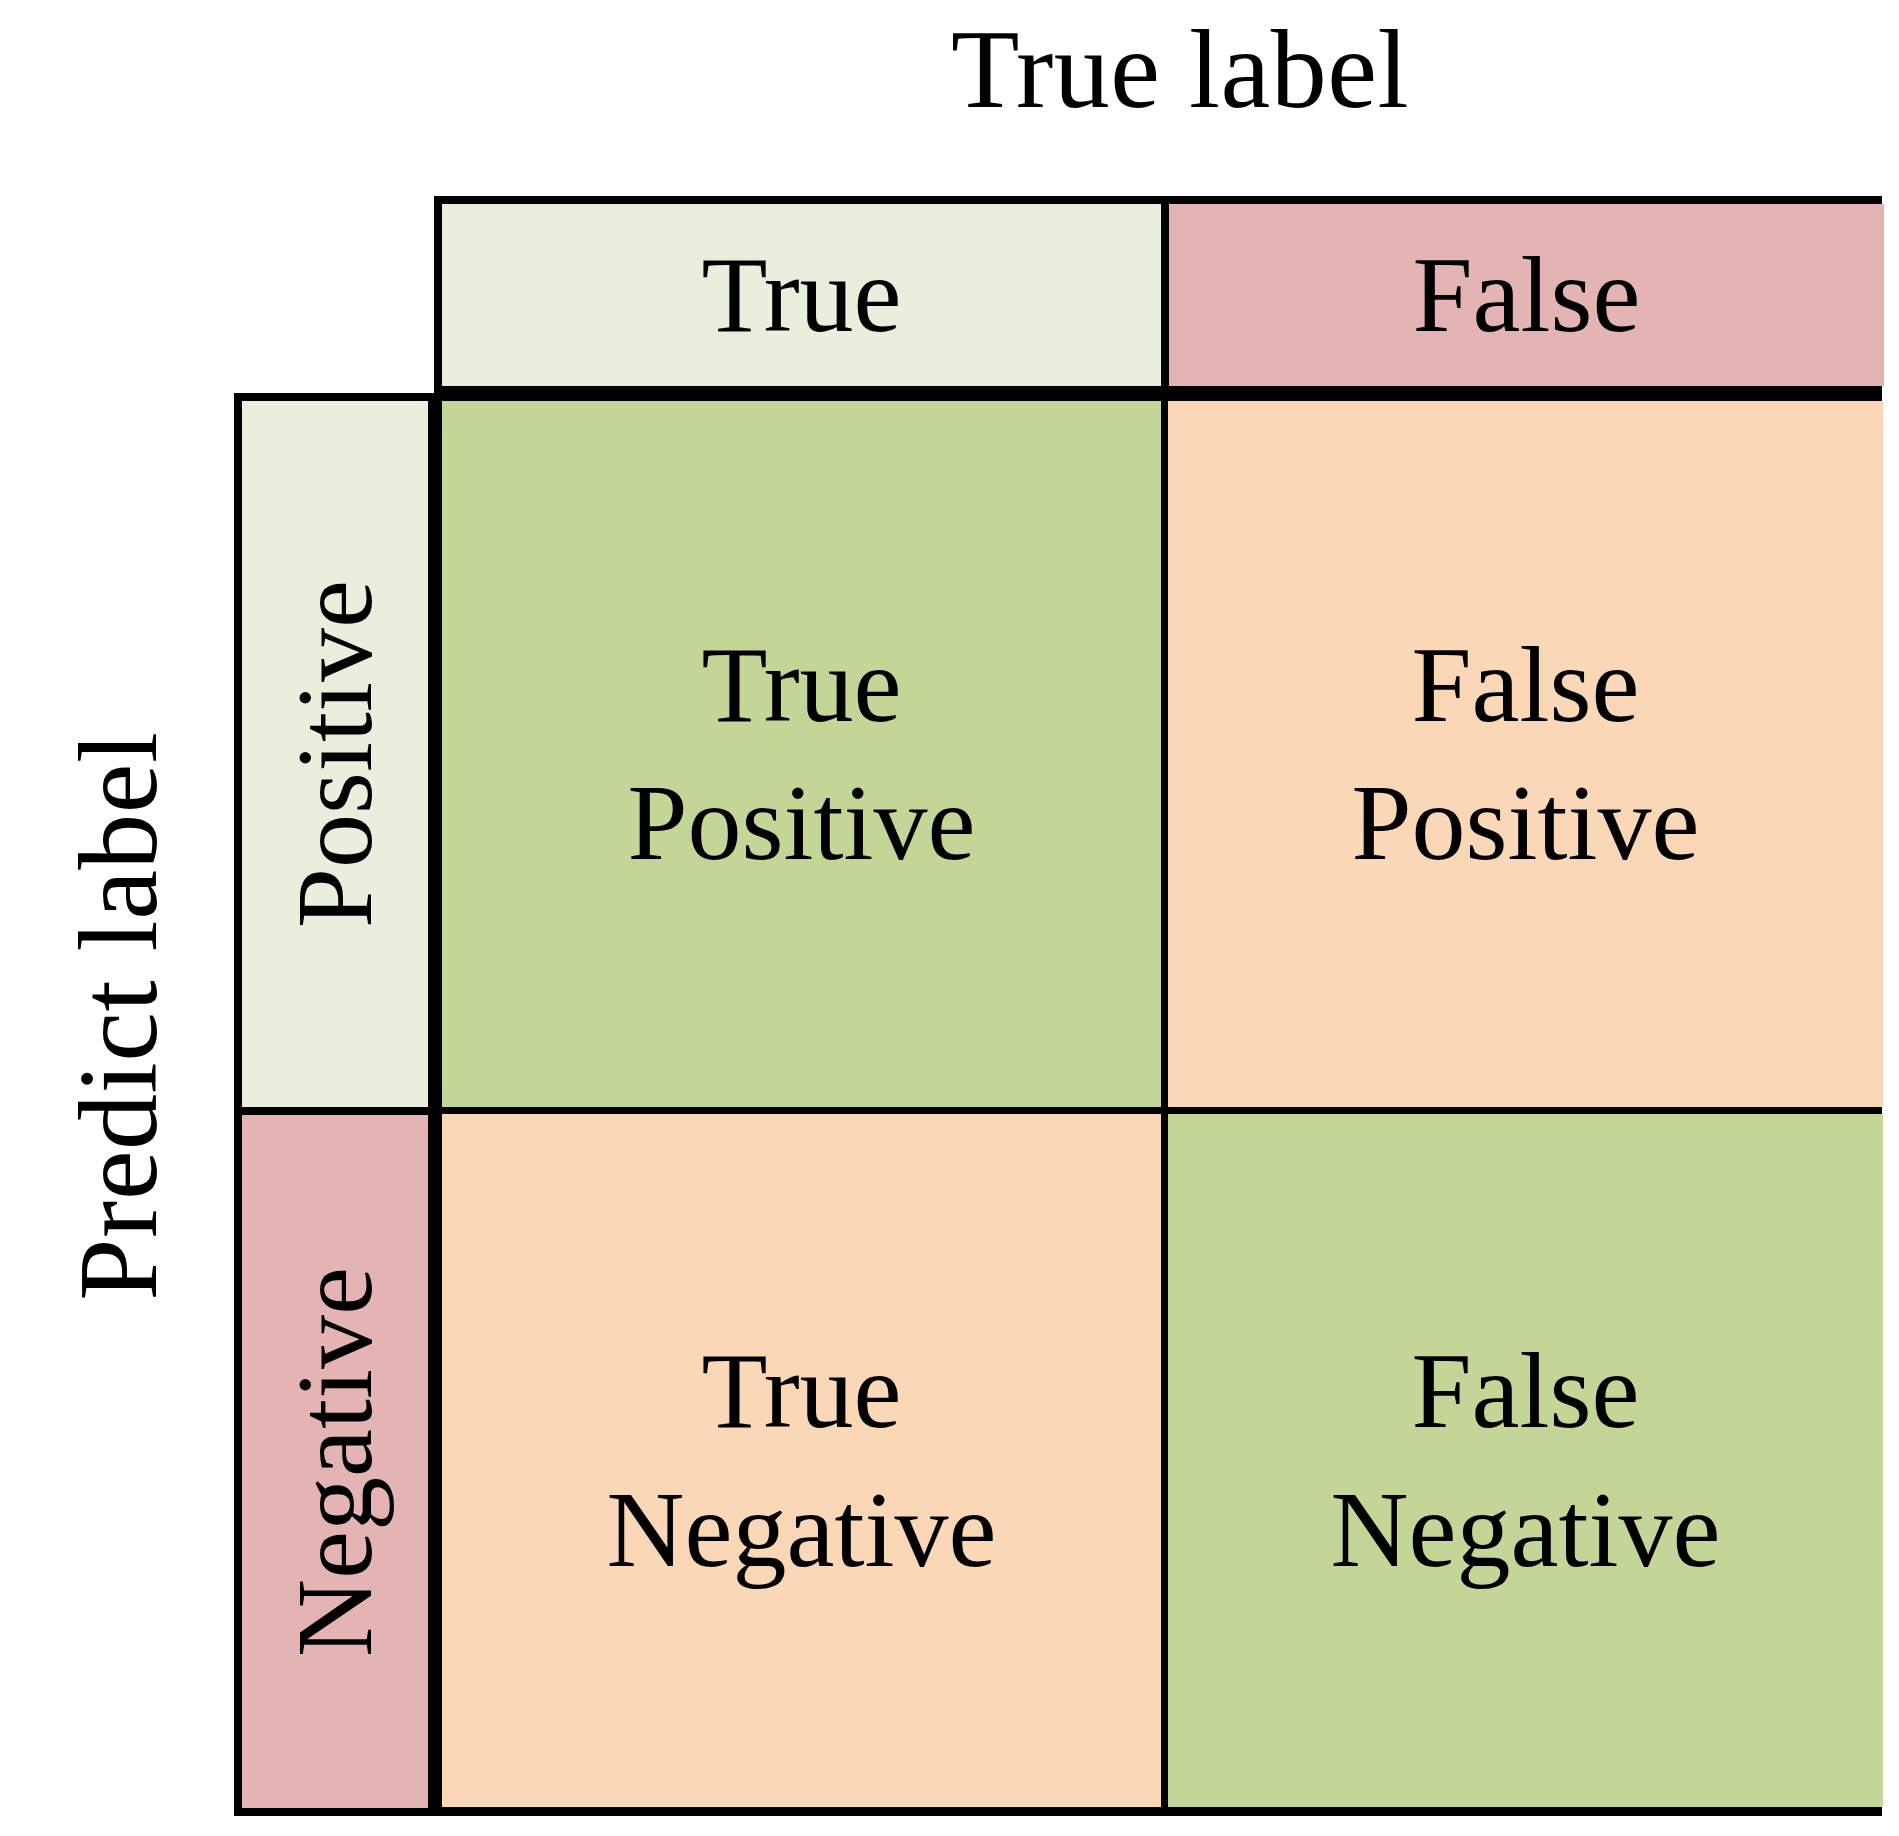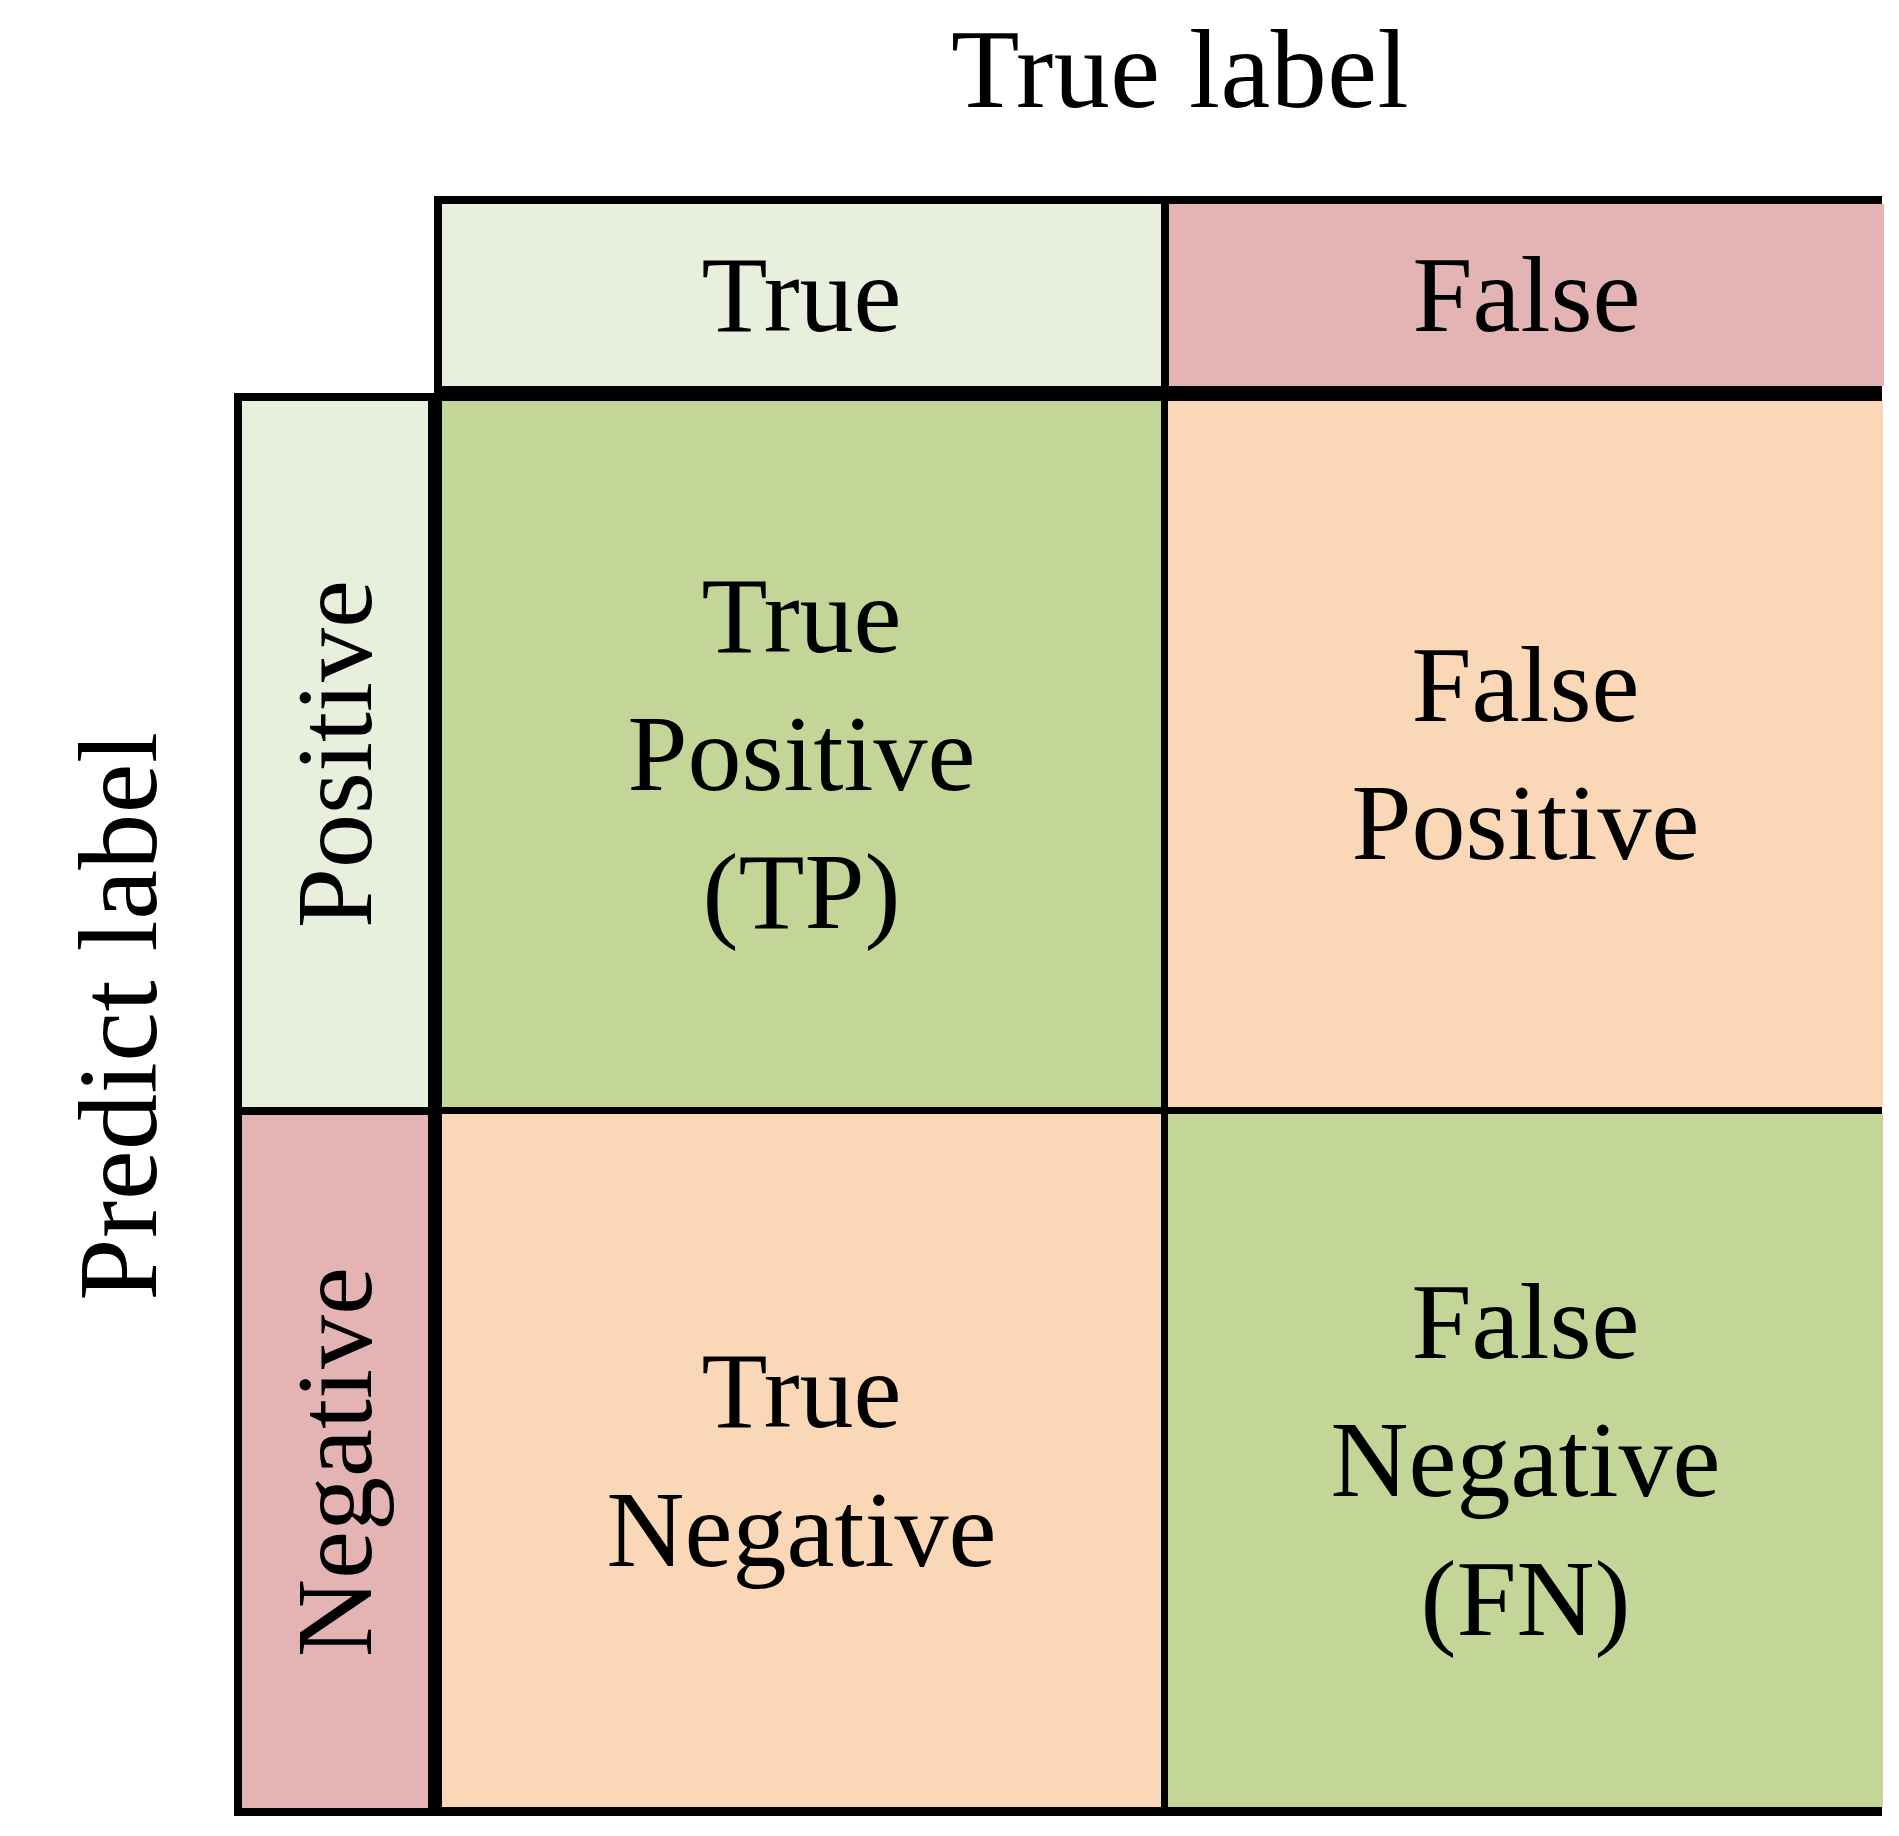--- a/index.html
+++ b/index.html
@@ -175,32 +175,30 @@
   <div class="row-header-cell" id="row-header-negative">
     <span>Negative</span>
   </div>
 </div>
 
 <div id="matrix-grid">
 
   <div class="matrix-cell bg-green">
     <div class="line">True</div>
     <div class="line">Positive</div>
-    <div class="line">(TP)</div>
   </div>
 
   <div class="matrix-cell bg-peach">
     <div class="line">False</div>
     <div class="line">Positive</div>
   </div>
 
   <div class="matrix-cell bg-peach">
     <div class="line">True</div>
     <div class="line">Negative</div>
   </div>
 
   <div class="matrix-cell bg-green">
     <div class="line">False</div>
     <div class="line">Negative</div>
-    <div class="line">(FN)</div>
   </div>
 
 </div>
 
 </body></html>

